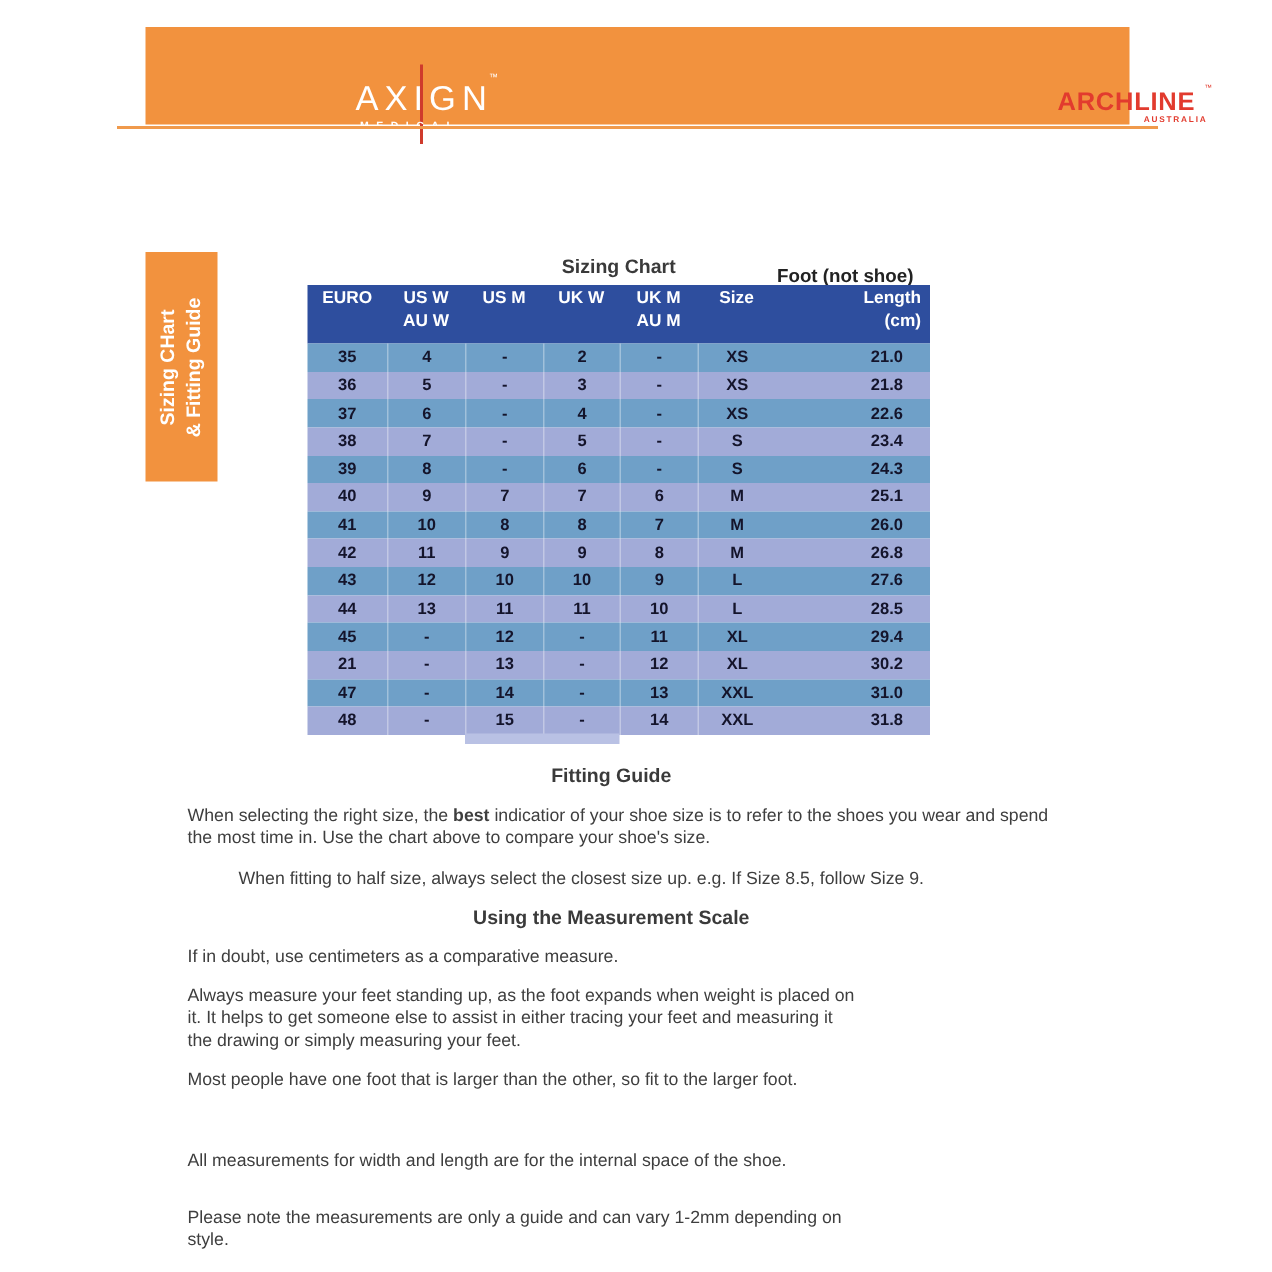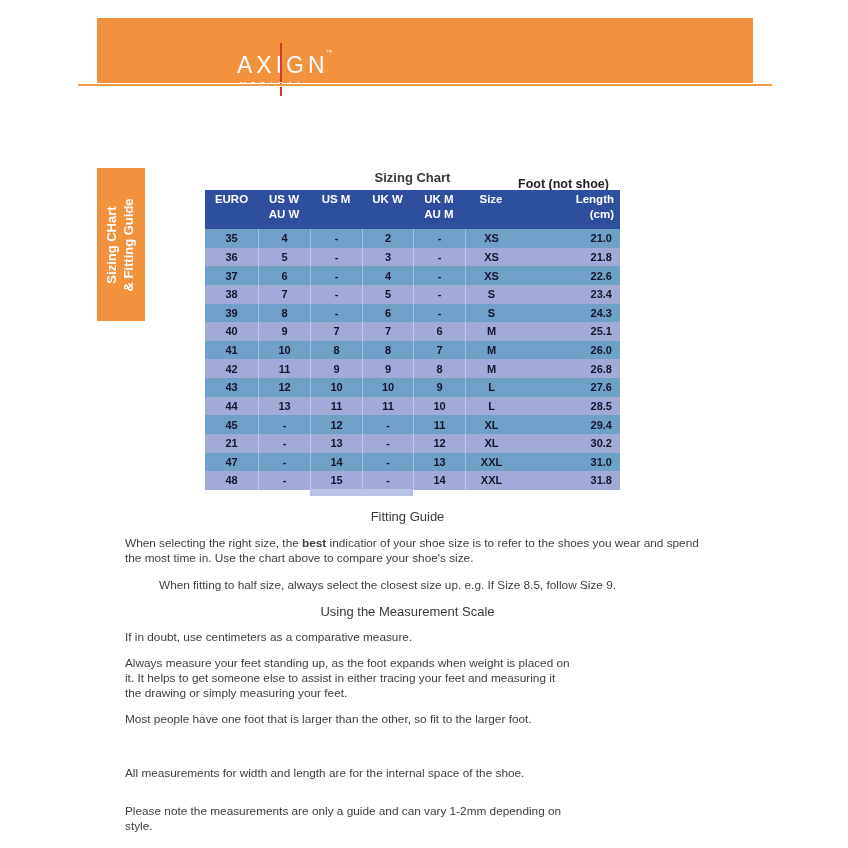--- a/index.html
+++ b/index.html
@@ -39,26 +39,26 @@
   .tbl-title{position:absolute;left:205px;top:170px;width:415px;text-align:center;font-size:13px;font-weight:bold;color:#3A3A3A;}
   .foot-note{position:absolute;left:518px;top:177px;font-size:12.5px;font-weight:bold;color:#222;}
   .sizing-table{position:absolute;left:205px;top:190px;width:415px;font-size:11px;font-weight:bold;color:var(--ink);}
   .thead{display:grid;grid-template-columns:53px 52px 52px 51px 52px 52px 103px;height:39px;background:var(--hdr-blue);color:#fff;}
   .th{padding-top:2px;text-align:center;line-height:15px;font-size:11.5px;}
   .th:last-child{text-align:right;padding-right:6px;}
   .tr{display:grid;grid-template-columns:53px 52px 52px 51px 52px 52px 103px;height:18.64px;background:var(--row-blue);}
   .tr.alt{background:var(--row-lav);}
   .td{display:flex;align-items:center;justify-content:center;border-left:1px solid rgba(255,255,255,0.35);}
   .td:first-child{border-left:none;}
-  .td:last-child{justify-content:flex-end;padding-right:8px;border-left:none;}
+  .td:last-child{justify-content:flex-end;padding-right:18px;border-left:none;}
   .tab-artifact{position:absolute;background:#B9C1E4;}
 
   
   .copy{position:absolute;left:125px;top:509px;width:588px;color:var(--body);font-size:11.8px;line-height:15px;}
-  .copy h3{position:absolute;left:0;width:565px;text-align:center;font-size:13px;font-weight:normal;color:#3A3A3A;}
+  .copy h3{position:absolute;left:0;width:565px;text-align:center;font-size:13px;font-weight:bold;color:#3A3A3A;}
   .p{position:absolute;left:0;}
   .b{font-weight:bold;}
 
   
   .diagram{position:absolute;left:595px;top:655px;width:130px;height:160px;}
   .diag-top-line{position:absolute;left:3px;top:20px;width:115px;height:3px;background:#8C8C8C;}
   .diag-bottom-line{position:absolute;left:3px;top:146px;width:78px;height:2px;background:#1F1F1F;}
   .diag-right-line{position:absolute;left:75px;top:38px;width:1.5px;height:65px;background:#1F1F1F;}
   .diag-left-line{position:absolute;left:26px;top:32px;width:1px;height:54px;background:#1F1F1F;}
   .foot-svg{position:absolute;left:20px;top:21px;}
@@ -71,20 +71,25 @@
 
 <div class="page">
 
   <div class="banner">
     <div class="axign">
       <span class="axign-word">AXIGN</span>
       <span class="axign-tm">™</span>
       <span class="axign-bar"></span>
       <span class="axign-sub">MEDICAL</span>
     </div>
+    <div class="archline">
+      <span class="arch-word">ARCHLINE</span>
+      <span class="arch-tm">™</span>
+      <span class="arch-sub">AUSTRALIA</span>
+    </div>
   </div>
   <div class="banner-rule"></div>
 
   <div class="side-tab">
     <div class="side-tab-text">
       <div>Sizing CHart</div>
       <div>&amp; Fitting Guide</div>
     </div>
   </div>
 

